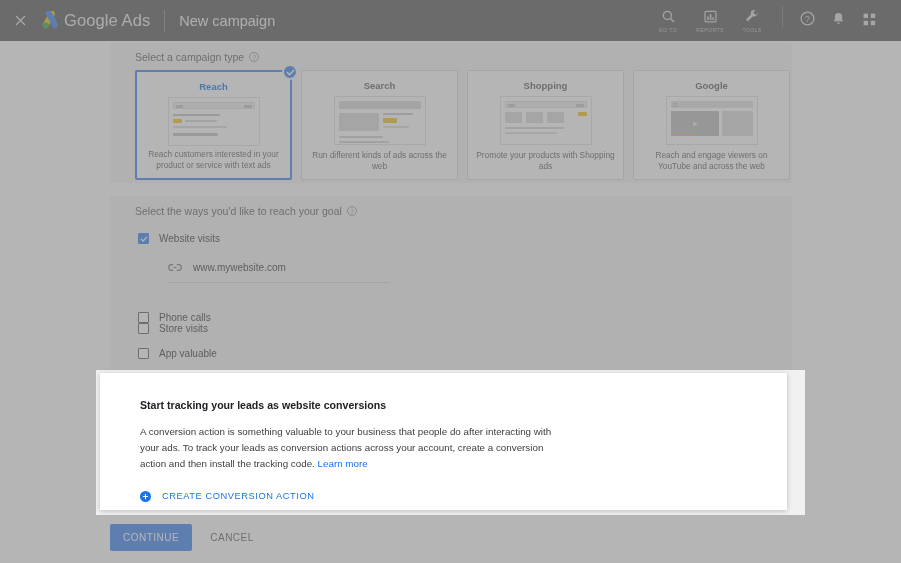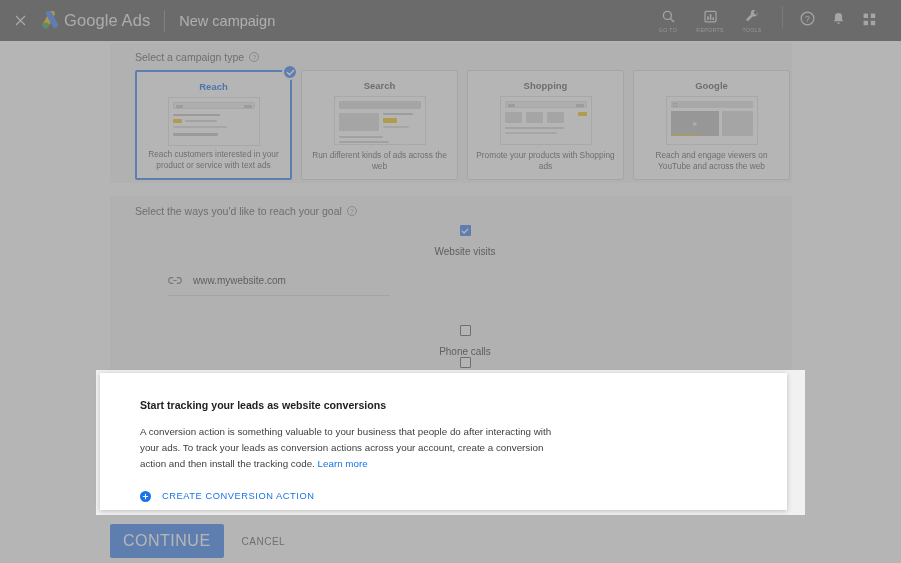--- a/index.html
+++ b/index.html
@@ -81,37 +81,37 @@
     margin-top:5px; width:92px; height:49px; background:#fff;
     border:1px solid #e3e3e3; padding:4px; position:relative; overflow:hidden;
   }
   .card-desc {
     position:absolute; left:6px; right:6px; bottom:7px; text-align:center;
     font-size:8.3px; line-height:1.3; color:#5f6368;
   }
   .bar { background:#d8d8d8; border-radius:1px; }
 
   
-  .cb-row { display:flex; align-items:center; gap:10px; margin-bottom:0;flex-direction:column; }
+  .cb-row { display:flex; align-items:center; gap:10px; margin-bottom:0; }
   .cb {
     width:11px; height:11px; border:1.5px solid #5f6368; border-radius:1px;
     background:#fff; flex:none;
   }
   .cb.on { background:#4285f4; border-color:#4285f4; display:flex; align-items:center; justify-content:center; }
   .cb-label { font-size:10px; color:#3c4043; }
 
   .url-row {
     display:flex; align-items:center; gap:11px;
     border-bottom:1px solid #dadce0; padding-bottom:6px; width:222px;margin-top:12px;
   }
   .url-text { font-size:10px; color:#3c4043; }
 
   
   .btn-primary {
-    background:#4285f4; color:#fff; font-size:16px; letter-spacing:.5px;
+    background:#4285f4; color:#fff; font-size:10px; letter-spacing:.5px;
     padding:8px 13px; border:none; border-radius:2px; cursor:pointer;
     font-family:"Liberation Sans", sans-serif;
   }
   .btn-text {
     background:none; border:none; color:#5f6368; font-size:10px; letter-spacing:.5px;
     cursor:pointer; padding:8px 10px; font-family:"Liberation Sans", sans-serif;
   }
 
   
   .dim { position:absolute; background:rgba(120,120,120,0.55); pointer-events:none; }
@@ -326,21 +326,21 @@
               <div class="bar" style="flex:1;height:25px;background:#dcdcdc;"></div>
             </div>
           </div>
           <div class="card-desc">Reach and engage viewers on YouTube and across the web</div>
         </div>
 
       </div>
     </div>
 
     <div class="panel" id="panel-goal">
-      <div class="section-label" style="margin:9px 0 8px 25px;">
+      <div class="section-label" style="margin:9px 0 16px 25px;">
         <span>Select the ways you'd like to reach your goal</span>
         <span class="help-ring">?</span>
       </div>
 
       <div style="margin-left:28px;">
 
         <div class="cb-row">
           <span class="cb on">
             <svg width="8" height="8" viewBox="0 0 8 8">
                 <path d="M1.2 4.1 L3.1 6 L6.8 2.1" stroke="#fff" stroke-width="1.3" fill="none" stroke-linecap="round" stroke-linejoin="round"></path>

